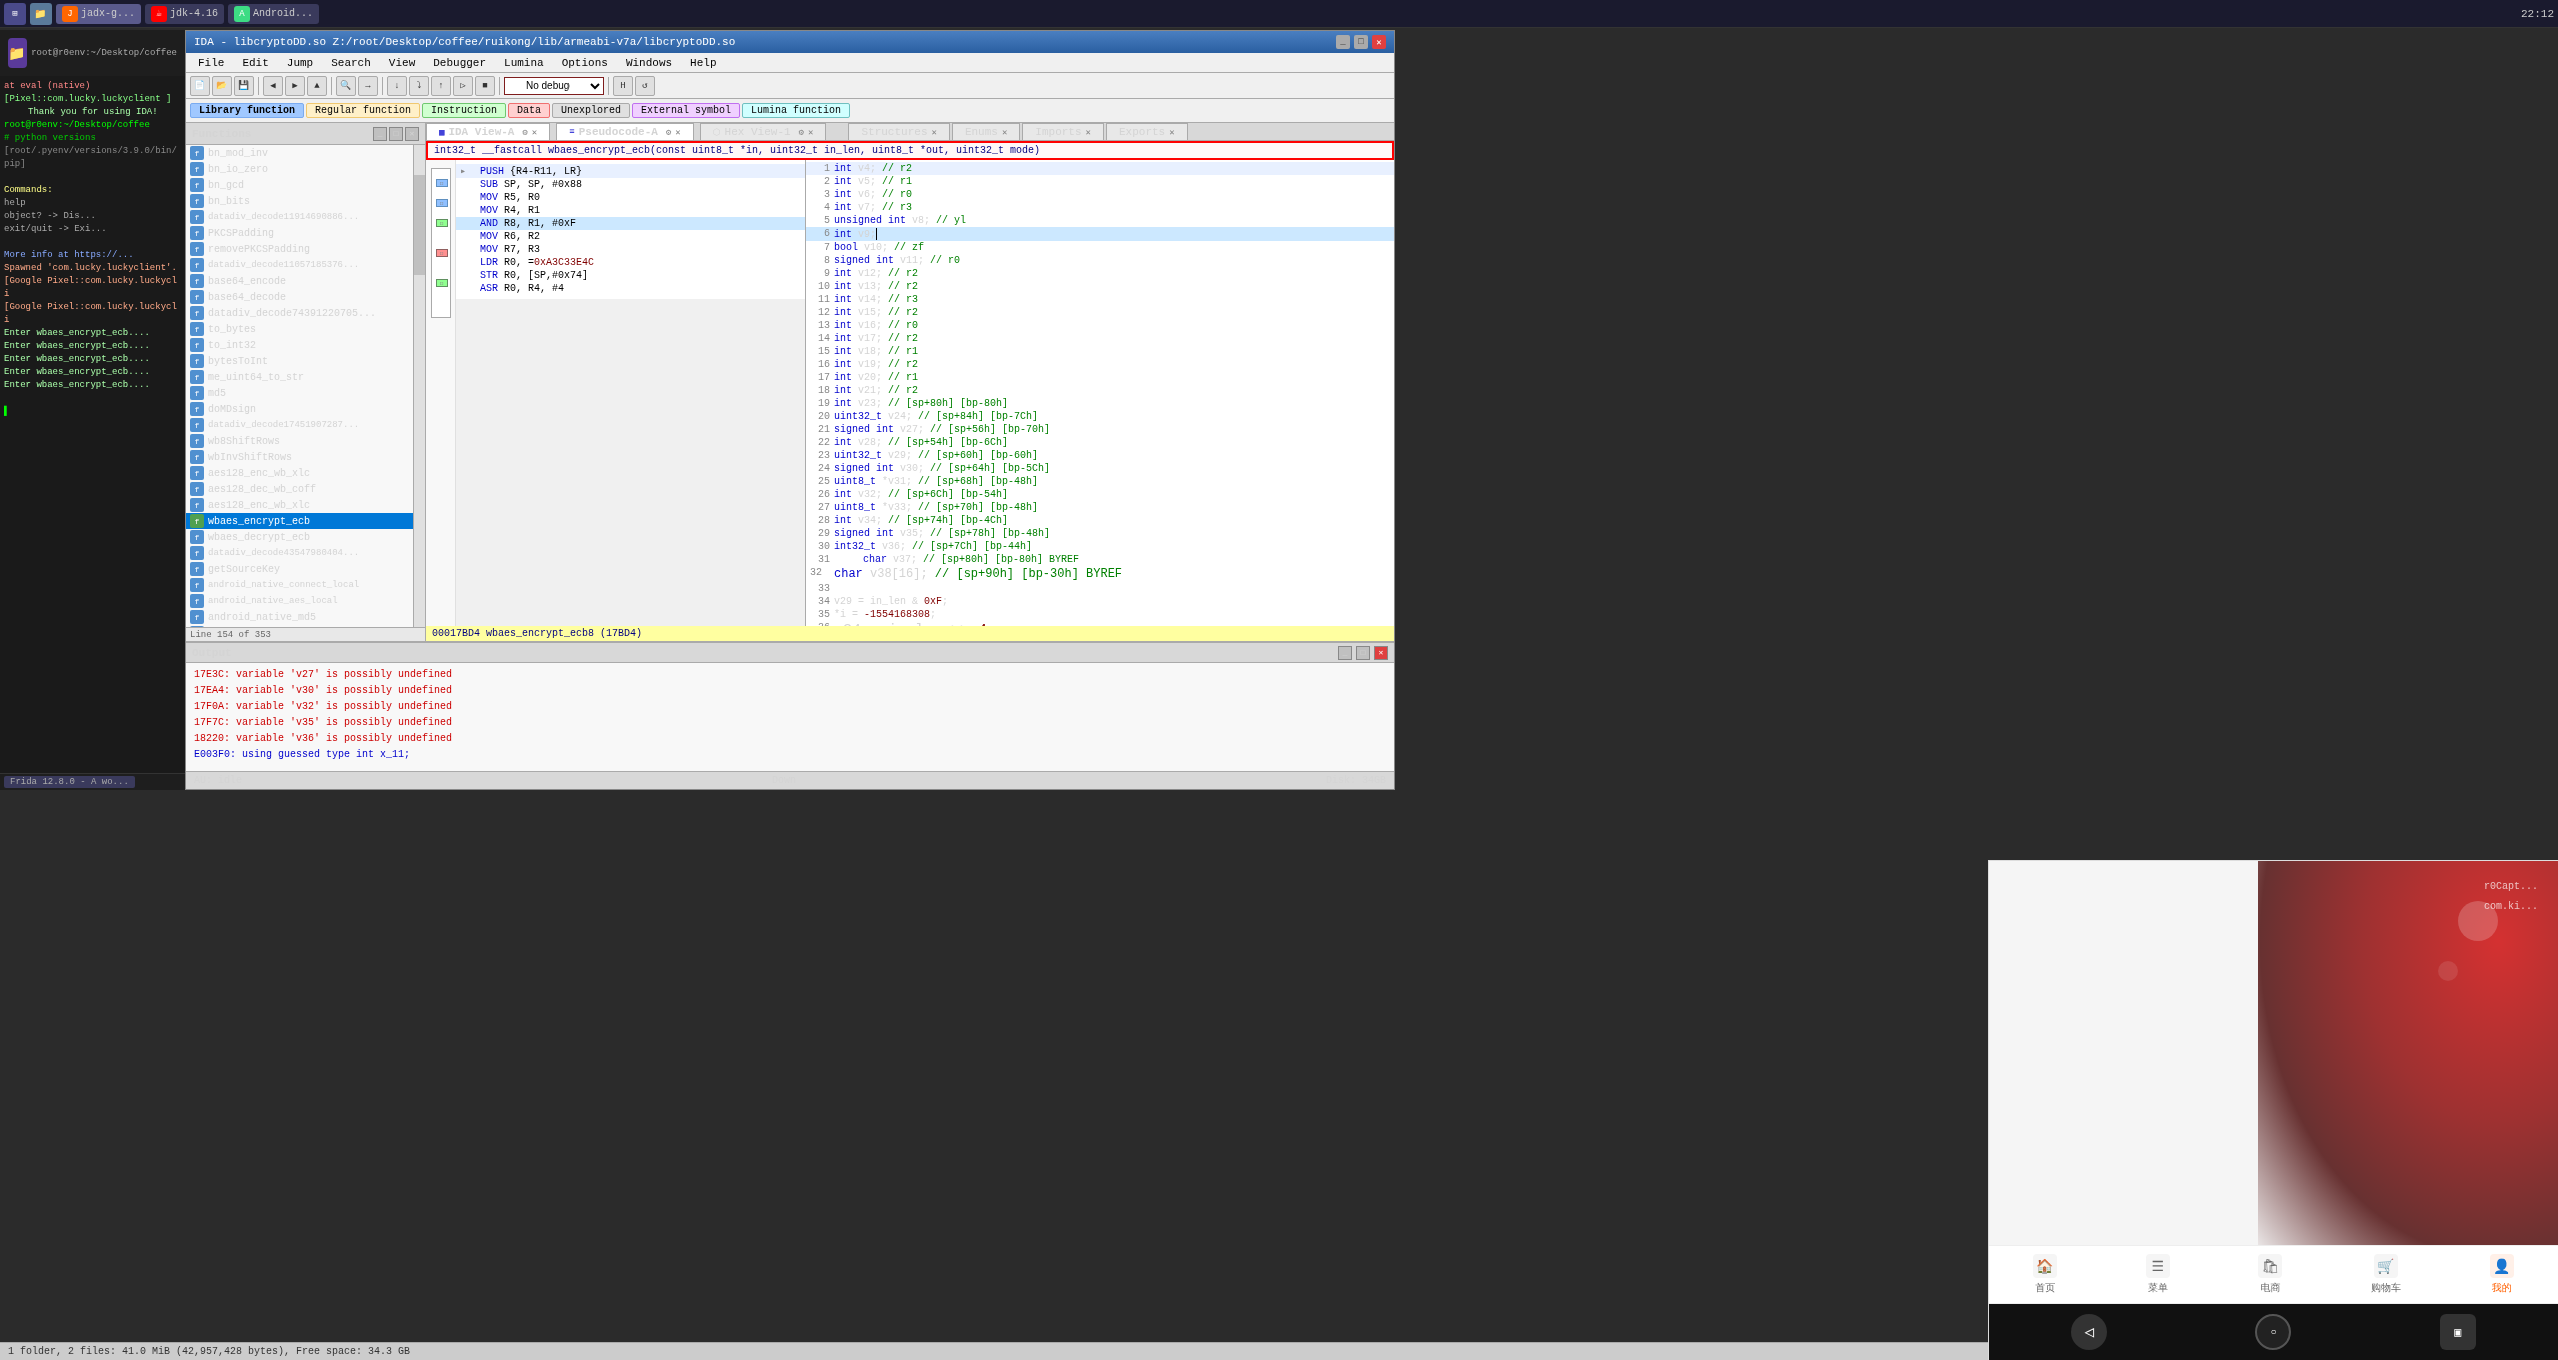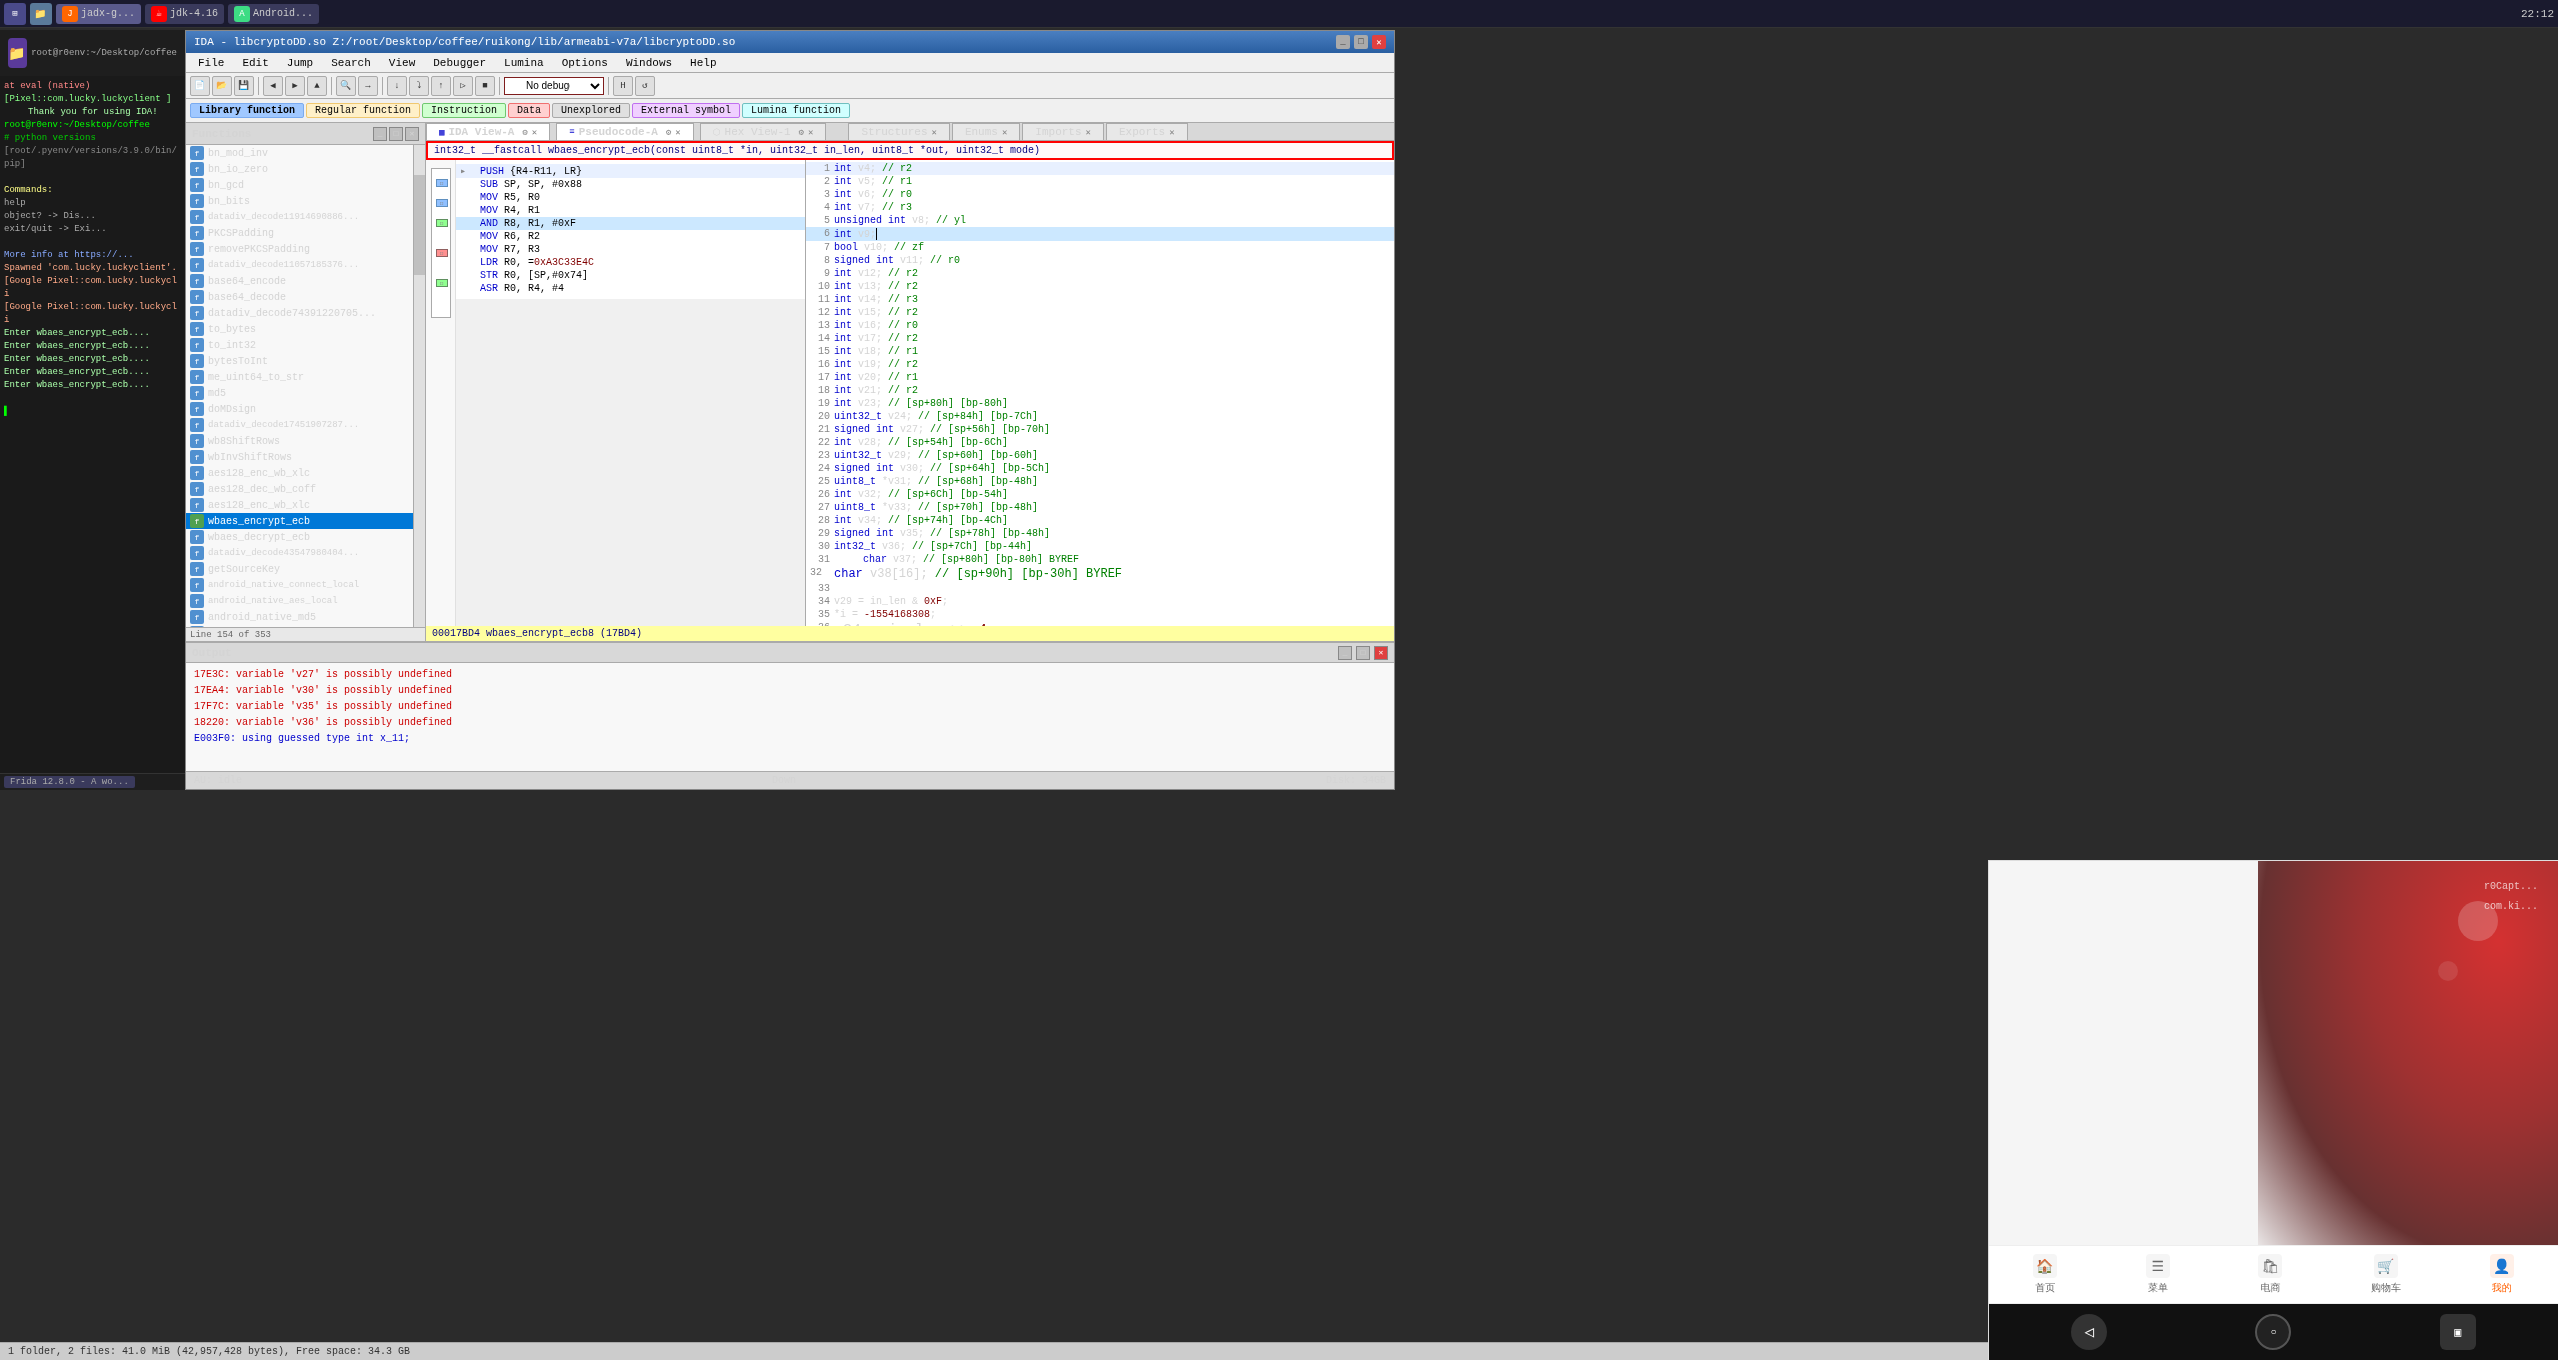--- a/index.html
+++ b/index.html
@@ -614,20 +614,21 @@
       <span>Output</span>
       <div style="display:flex;gap:4px;">
         <div style="width:14px;height:14px;background:#c0c0c0;border:1px solid #888;display:flex;align-items:center;justify-content:center;font-size:8px;cursor:pointer;">_</div>
         <div style="width:14px;height:14px;background:#c0c0c0;border:1px solid #888;display:flex;align-items:center;justify-content:center;font-size:8px;cursor:pointer;">□</div>
         <div style="width:14px;height:14px;background:#e04040;border:1px solid #888;display:flex;align-items:center;justify-content:center;font-size:8px;cursor:pointer;color:white;">✕</div>
       </div>
     </div>
     <div class="output-content">
       <div class="output-line" style="color:#cc0000;">17E3C: variable 'v27' is possibly undefined</div>
       <div class="output-line" style="color:#cc0000;">17EA4: variable 'v30' is possibly undefined</div>
+      <div class="output-line" style="color:#cc0000;">17F0A: variable 'v32' is possibly undefined</div>
       <div class="output-line" style="color:#cc0000;">17F7C: variable 'v35' is possibly undefined</div>
       <div class="output-line" style="color:#cc0000;">18220: variable 'v36' is possibly undefined</div>
       <div class="output-line" style="color:#0000cc;">E003F0: using guessed type int x_11;</div>
 
     </div>
   </div>
 
   <div class="status-bar">
     <span>AU: idle</span>
     <span>Down</span>

